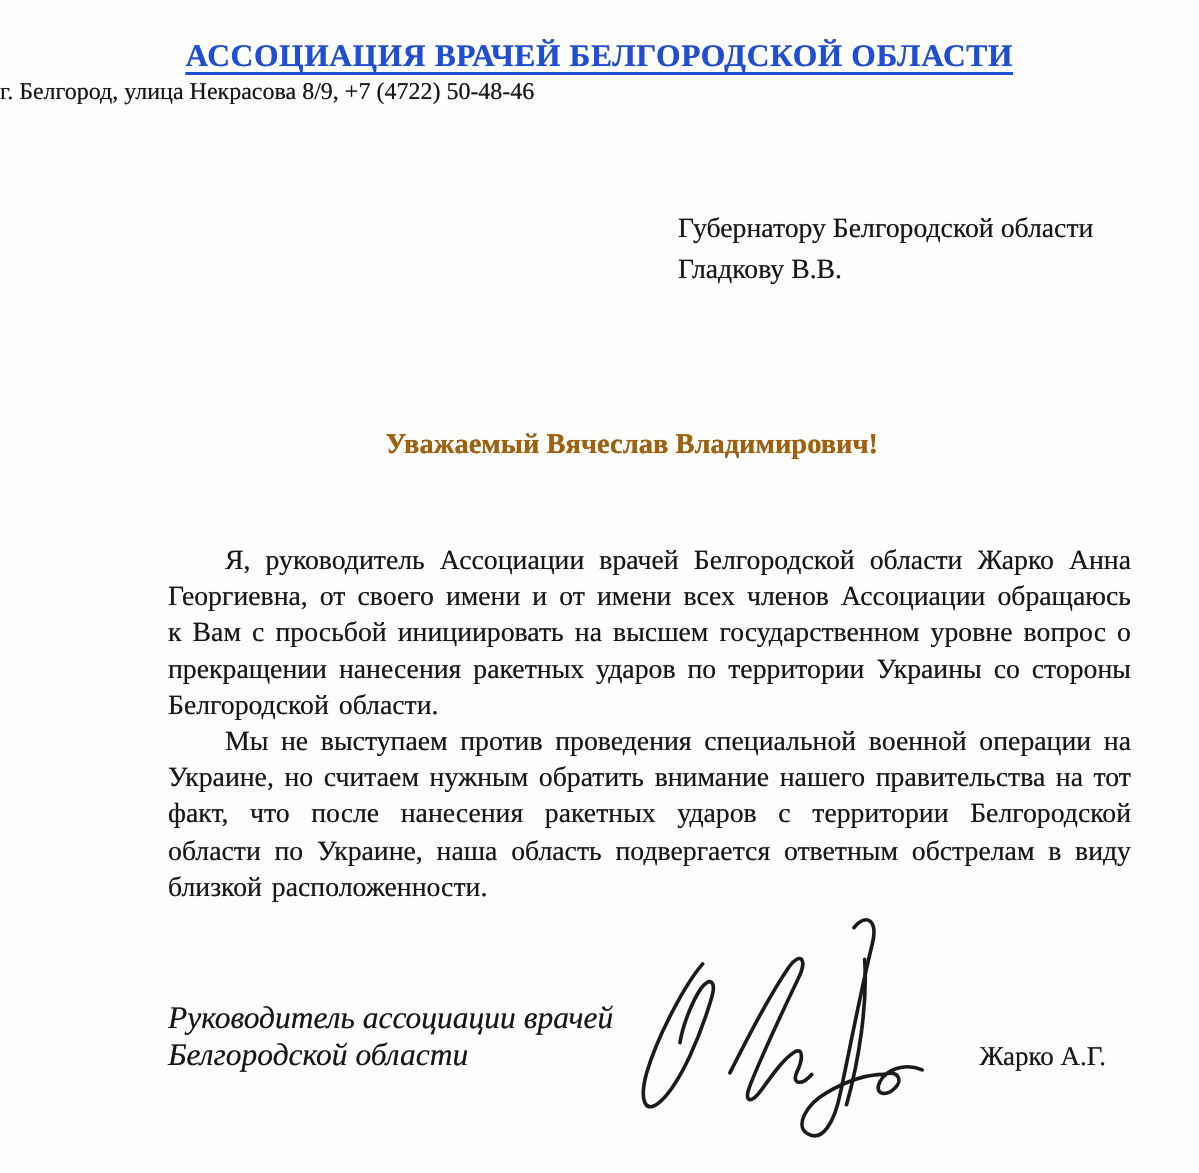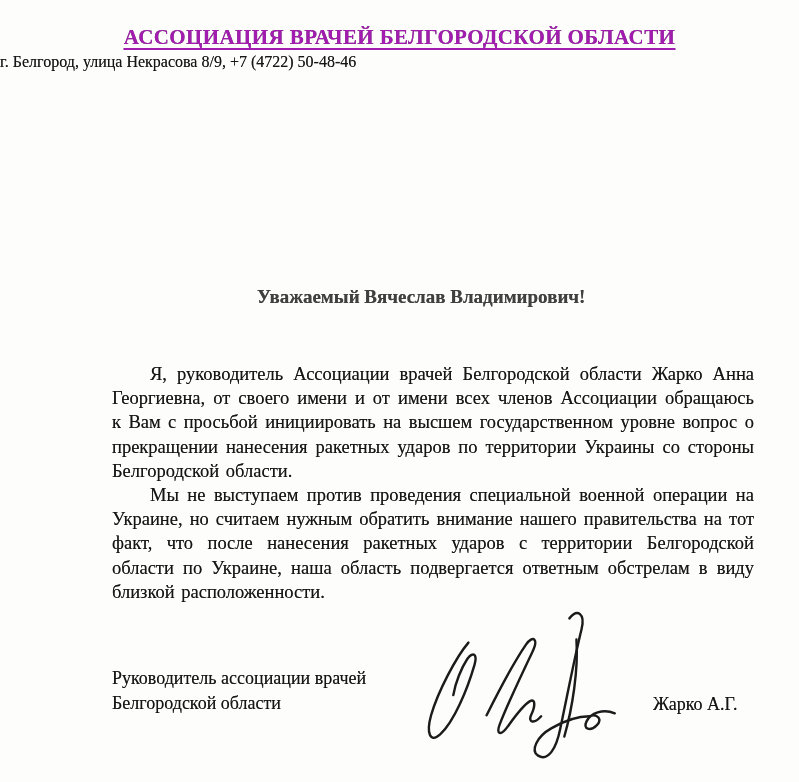--- a/index.html
+++ b/index.html
@@ -16,21 +16,21 @@
   
   .ink { text-shadow: 0 0 0.45px rgba(10,10,10,0.6); }
 
   .header-title {
     position: absolute;
     top: 25px; left: 0; width: 100%;
     text-align: center;
     font-size: 21px;
     font-weight: bold;
     letter-spacing: 0.4px;
-    color: #a21caf;
+    color: #1d4ed8;
     text-decoration: underline;
     text-underline-offset: 4px;
     text-decoration-thickness: 2px;
   }
   .header-addr {
     position: absolute;
     top: 53px; left: 0; width: 100%;
     text-align: left;
     font-size: 16px;
   }
@@ -38,40 +38,41 @@
     position: absolute;
     top: 140px; left: 452px;
     font-size: 18.5px;
     line-height: 27px;
   }
   .salutation {
     position: absolute;
     top: 286px; left: 257px;
     font-size: 19px;
     font-weight: bold;
-    color: #404040;
+    color: #a16207;
   }
   .body-text {
     position: absolute;
     top: 333px; left: 112px;
     width: 642px;
     margin-top: 29px;
   }
   .body-text p {
     font-size: 18.5px;
     line-height: 24.2px;
     text-align: justify;
     text-indent: 38px;
     word-spacing: 2px;
   }
   .sig-role {
     position: absolute;
     top: 666px; left: 112px;
-    font-size: 18px;
+    font-size: 21px;
     line-height: 24.5px;
+    font-style: italic;
   }
   .sig-svg {
     position: absolute;
     top: 608px; left: 422px;
     width: 214px; height: 154px;
   }
   .sig-svg path {
     fill: none;
     stroke: #1b1b1b;
     stroke-width: 2.4;
@@ -86,20 +87,24 @@
 </style>
 </head>
 <body>
 
 <div class="page">
 
   <div class="header-title ink">АССОЦИАЦИЯ ВРАЧЕЙ БЕЛГОРОДСКОЙ ОБЛАСТИ</div>
 
   <div class="header-addr ink">г. Белгород, улица Некрасова 8/9, +7 (4722) 50-48-46</div>
 
+  <div class="recipient ink">
+    <div>Губернатору Белгородской области</div>
+    <div>Гладкову В.В.</div>
+  </div>
 
   <div class="salutation ink">Уважаемый Вячеслав Владимирович!</div>
 
   <div class="body-text ink">
     <p>Я, руководитель Ассоциации врачей Белгородской области Жарко Анна Георгиевна, от своего имени и от имени всех членов Ассоциации обращаюсь к Вам с просьбой инициировать на высшем государственном уровне вопрос о прекращении нанесения ракетных ударов по территории Украины со стороны Белгородской области.</p>
     <p>Мы не выступаем против проведения специальной военной операции на Украине, но считаем нужным обратить внимание нашего правительства на тот факт, что после нанесения ракетных ударов с территории Белгородской области по Украине, наша область подвергается ответным обстрелам в виду близкой расположенности.</p>
   </div>
 
   <div class="sig-role ink">
     <div>Руководитель ассоциации врачей</div>

